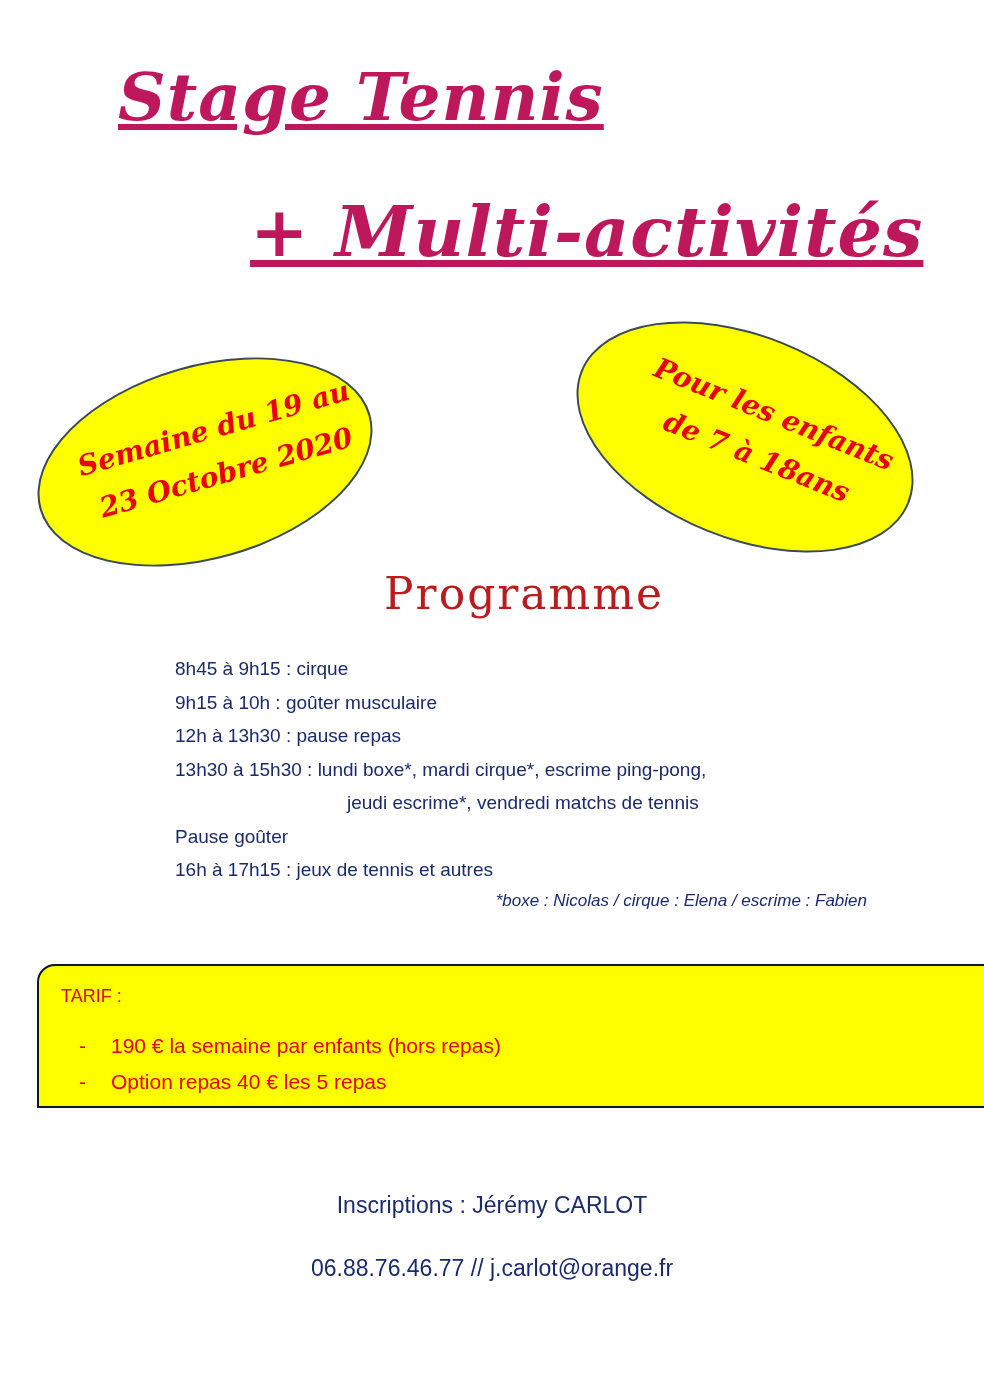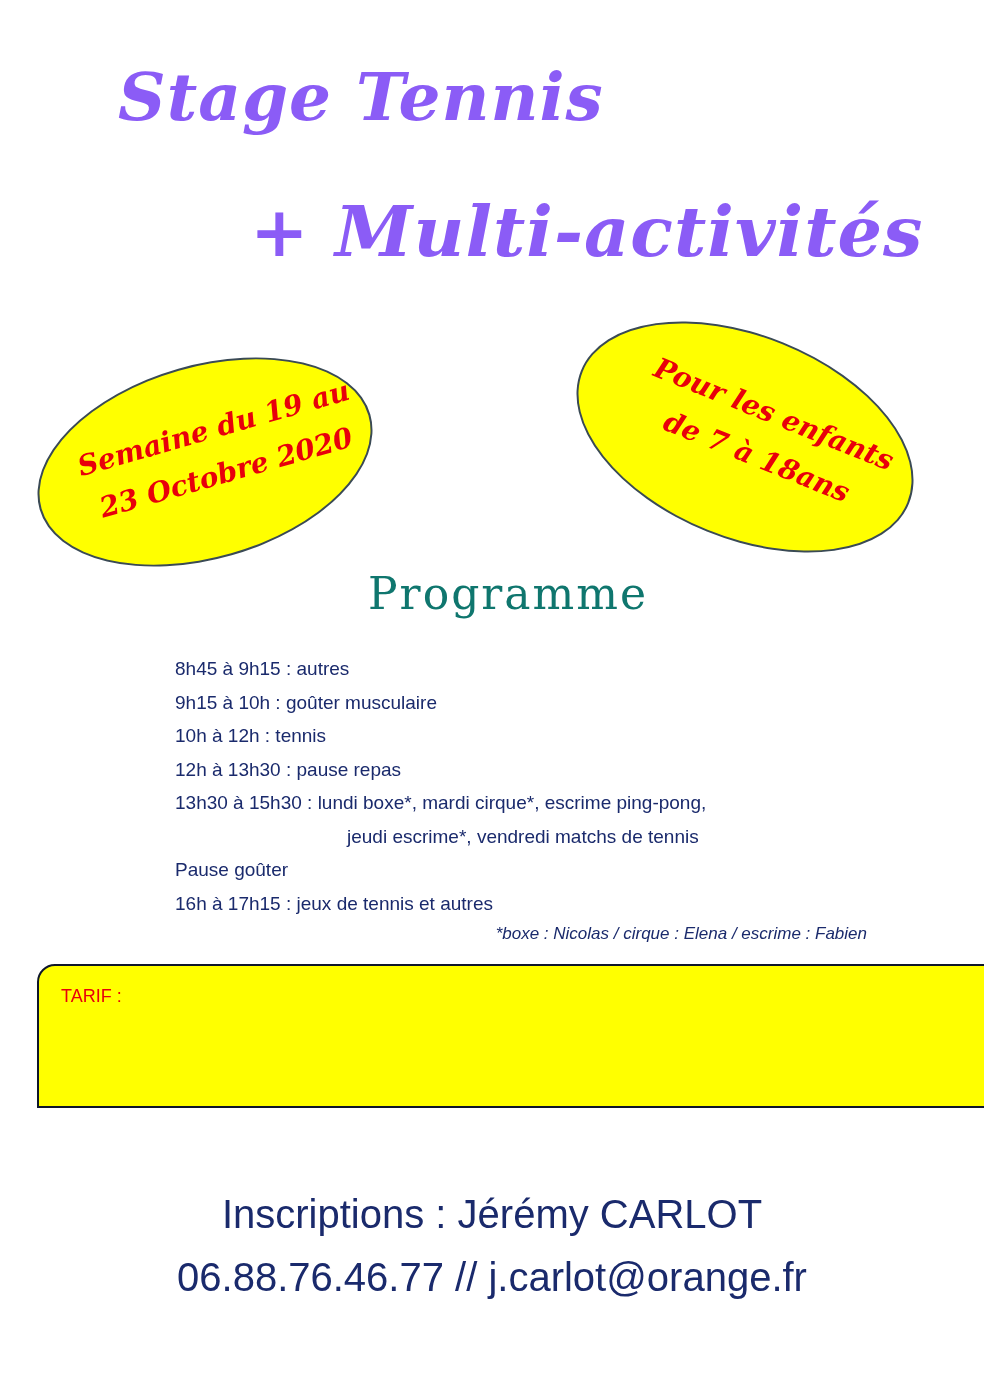--- a/index.html
+++ b/index.html
@@ -1,36 +1,36 @@
 <!DOCTYPE html>
 <html><head>
   <meta charset="utf-8">
   <style>
     html, body { margin: 0; padding: 0; background: #ffffff; }
     body { width: 984px; height: 1390px; position: relative; overflow: hidden; font-family: "DejaVu Sans", sans-serif; }
-    .title { position: absolute; color: #8b5cf6; font-family: "DejaVu Serif", serif; font-style: italic; font-weight: bold; letter-spacing: 1px; white-space: nowrap; }
+    .title { position: absolute; color: #be185d; font-family: "DejaVu Serif", serif; font-style: italic; font-weight: bold; letter-spacing: 1px; white-space: nowrap; text-decoration: underline; }
     .title-1 { left: 118px; top: 58px; font-size: 66px; }
     .title-2 { left: 250px; top: 190px; font-size: 70px; }
     .ellipse { position: absolute; background: #ffff00; border: 2px solid #3a4a55; border-radius: 50%; }
     .ellipse-left { left: 33px; top: 365px; width: 340px; height: 190px; transform: rotate(-16deg); }
     .ellipse-right { left: 568px; top: 335px; width: 350px; height: 200px; transform: rotate(22deg); }
     .ell-text { position: absolute; color: #e8000b; font-family: "DejaVu Serif", serif; font-style: italic; font-weight: bold; font-size: 28px; text-align: center; line-height: 46px; white-space: nowrap; }
     .ell-text-left { left: 70px; top: 405px; width: 300px; transform: rotate(-16deg); }
     .ell-text-right { left: 615px; top: 390px; width: 300px; transform: rotate(22deg); }
-    .programme { position: absolute; left: 368px; top: 568px; font-size: 44px; color: #0f766e; font-family: "DejaVu Serif", serif; letter-spacing: 2px; }
+    .programme { position: absolute; left: 384px; top: 568px; font-size: 44px; color: #b91c1c; font-family: "DejaVu Serif", serif; letter-spacing: 2px; }
     .schedule { position: absolute; left: 175px; top: 652px; width: 720px; color: #1a2a6c; font-size: 19px; font-family: "Liberation Sans", sans-serif; }
     .schedule .line { height: 33.5px; line-height: 33.5px; white-space: nowrap; }
     .schedule .indent { padding-left: 172px; }
     .schedule .note { font-style: italic; font-size: 17px; text-align: right; padding-right: 28px; height: 28px; line-height: 28px; }
     .tarif-box { position: absolute; left: 37px; top: 964px; width: 984px; height: 144px; background: #ffff00; border: 2px solid #0f172a; border-radius: 18px 0 18px 0; box-sizing: border-box; }
     .tarif-title { position: absolute; left: 22px; top: 20px; color: #e8000b; font-size: 18px; font-family: "Liberation Sans", sans-serif; }
     .tarif-items { position: absolute; left: 40px; top: 62px; color: #e8000b; font-size: 21px; font-family: "Liberation Sans", sans-serif; }
     .tarif-item { height: 36px; line-height: 36px; white-space: nowrap; }
     .tarif-item .dash { display: inline-block; width: 32px; }
-    .contact { position: absolute; left: 0; width: 984px; text-align: center; color: #1a2a6c; font-family: "Liberation Sans", sans-serif; font-size: 40px; white-space: nowrap; }
+    .contact { position: absolute; left: 0; width: 984px; text-align: center; color: #1a2a6c; font-family: "Liberation Sans", sans-serif; font-size: 23px; white-space: nowrap; }
     .contact-1 { top: 1192px; }
     .contact-2 { top: 1255px; }
   </style>
 </head>
 <body>
 
 <div class="title title-1">Stage Tennis</div>
 <div class="title title-2">+ Multi-activités</div>
 
 <div class="ellipse ellipse-left"></div>
@@ -41,29 +41,36 @@
 
 <div class="ellipse ellipse-right"></div>
 <div class="ell-text ell-text-right">
   <div>Pour les enfants</div>
   <div>de 7 à 18ans</div>
 </div>
 
 <div class="programme">Programme</div>
 
 <div class="schedule">
-  <div class="line">8h45 à 9h15 : autres</div>
+  <div class="line">8h45 à 9h15 : cirque</div>
   <div class="line">9h15 à 10h : goûter musculaire</div>
-  <div class="line">10h à 12h : tennis</div>
   <div class="line">12h à 13h30 : pause repas</div>
   <div class="line">13h30 à 15h30 : lundi boxe*, mardi cirque*, escrime ping-pong,</div>
   <div class="line indent">jeudi escrime*, vendredi matchs de tennis</div>
   <div class="line">Pause goûter</div>
   <div class="line">16h à 17h15 : jeux de tennis et autres</div>
   <div class="note">*boxe : Nicolas / cirque : Elena / escrime : Fabien</div>
 </div>
 
 <div class="tarif-box">
   <div class="tarif-title">TARIF :</div>
+  <div class="tarif-items">
+    <div class="tarif-item">
+      <span class="dash">-</span><span>190 € la semaine par enfants (hors repas)</span>
+    </div>
+    <div class="tarif-item">
+      <span class="dash">-</span><span>Option repas 40 € les 5 repas</span>
+    </div>
+  </div>
 </div>
 
 <div class="contact contact-1">Inscriptions : Jérémy CARLOT</div>
 <div class="contact contact-2">06.88.76.46.77 // j.carlot@orange.fr</div>
 
 </body></html>

